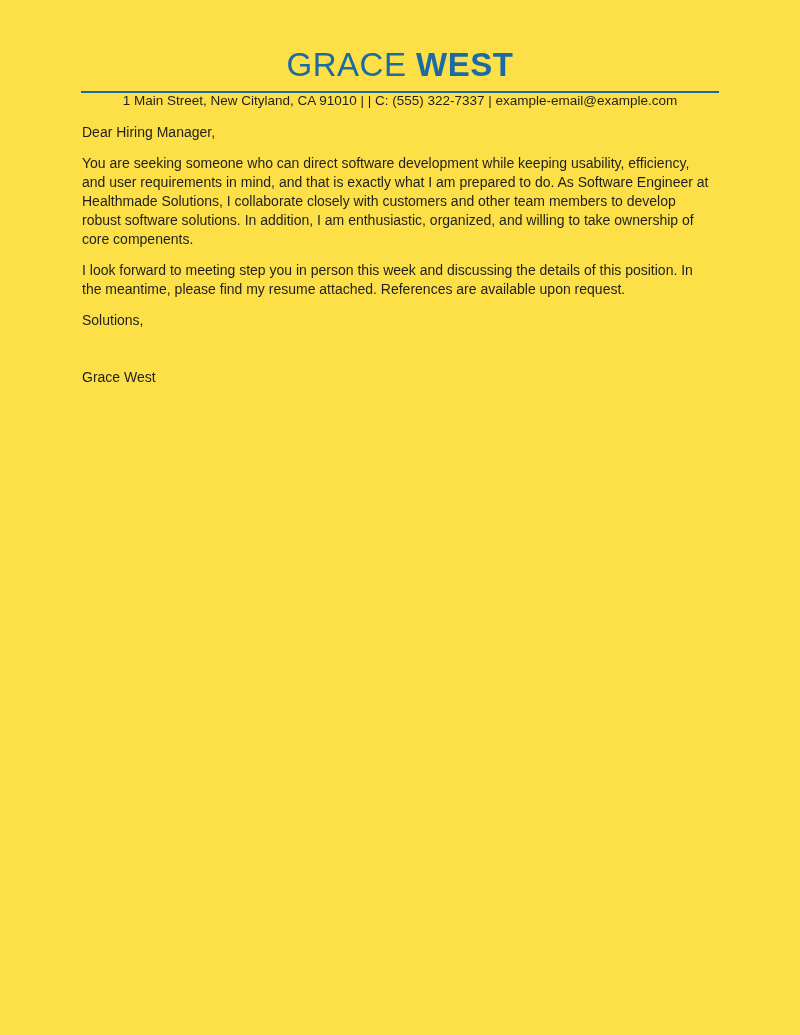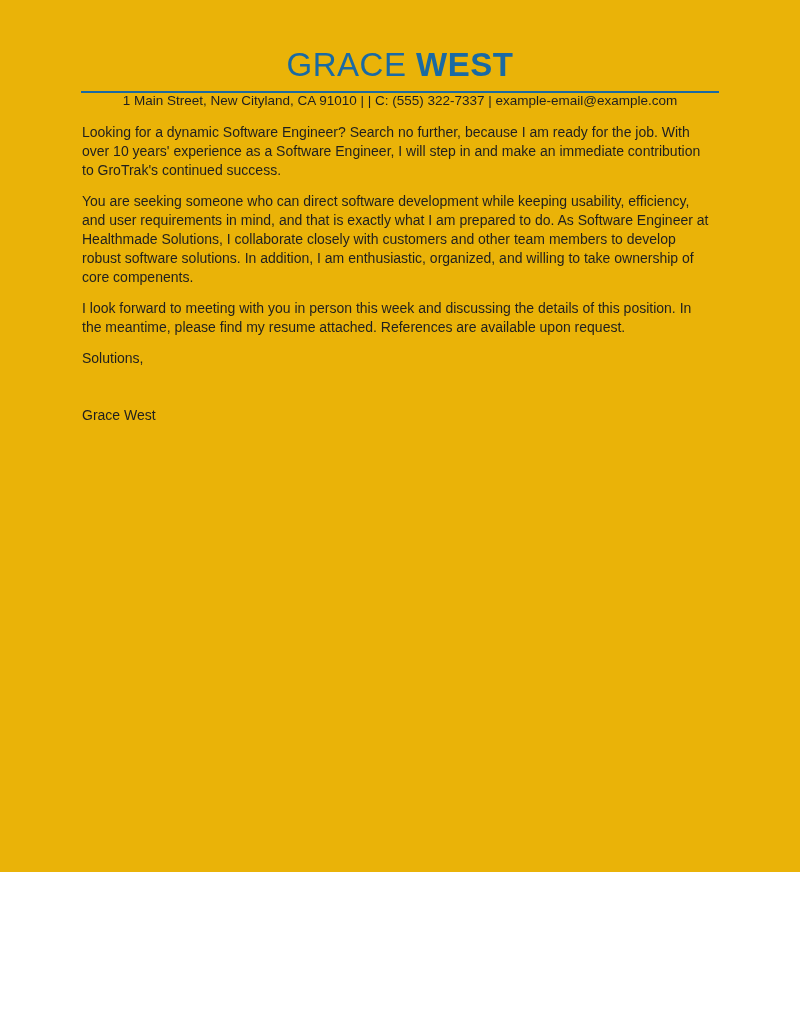--- a/index.html
+++ b/index.html
@@ -1,21 +1,21 @@
 <!DOCTYPE html>
 <html><head>
 <meta charset="utf-8">
 <style>
   * { margin: 0; padding: 0; box-sizing: border-box; }
   html, body { background: #ffffff; }
   .page {
     position: relative;
     width: 800px;
-    height: 872px;
-    background: #eab308;
+    height: 1035px;
+    background: #fde047;
     font-family: "Liberation Sans", sans-serif;
     color: #1f1f1f;
     overflow: hidden;
   }
   .header { padding-top: 46px; text-align: center; }
   .name {
     font-size: 33px;
     line-height: 38px;
     font-weight: 400;
     color: #1a6aa3;
@@ -53,20 +53,20 @@
 
 <div class="page">
 
   <header class="header">
     <h1 class="name"><span class="first">GRACE</span> <span class="last">WEST</span></h1>
     <div class="rule"></div>
     <div class="contact">1 Main Street, New Cityland, CA 91010 | | C: (555) 322-7337 | example-email@example.com</div>
   </header>
 
   <main class="letter">
-    <p>Looking for a dynamic Software Engineer? Search no further, because I am ready for the job. With over 10 years' experience as a Software Engineer, I will step in and make an immediate contribution to GroTrak's continued success.</p>
+    <p class="salutation">Dear Hiring Manager,</p>
     <p>You are seeking someone who can direct software development while keeping usability, efficiency, and user requirements in mind, and that is exactly what I am prepared to do. As Software Engineer at Healthmade Solutions, I collaborate closely with customers and other team members to develop robust software solutions. In addition, I am enthusiastic, organized, and willing to take ownership of core compenents.</p>
-    <p>I look forward to meeting with you in person this week and discussing the details of this position. In the meantime, please find my resume attached. References are available upon request.</p>
+    <p>I look forward to meeting step you in person this week and discussing the details of this position. In the meantime, please find my resume attached. References are available upon request.</p>
     <p class="closing">Solutions,</p>
     <p class="signature">Grace West</p>
   </main>
 
 </div>
 
 </body></html>

